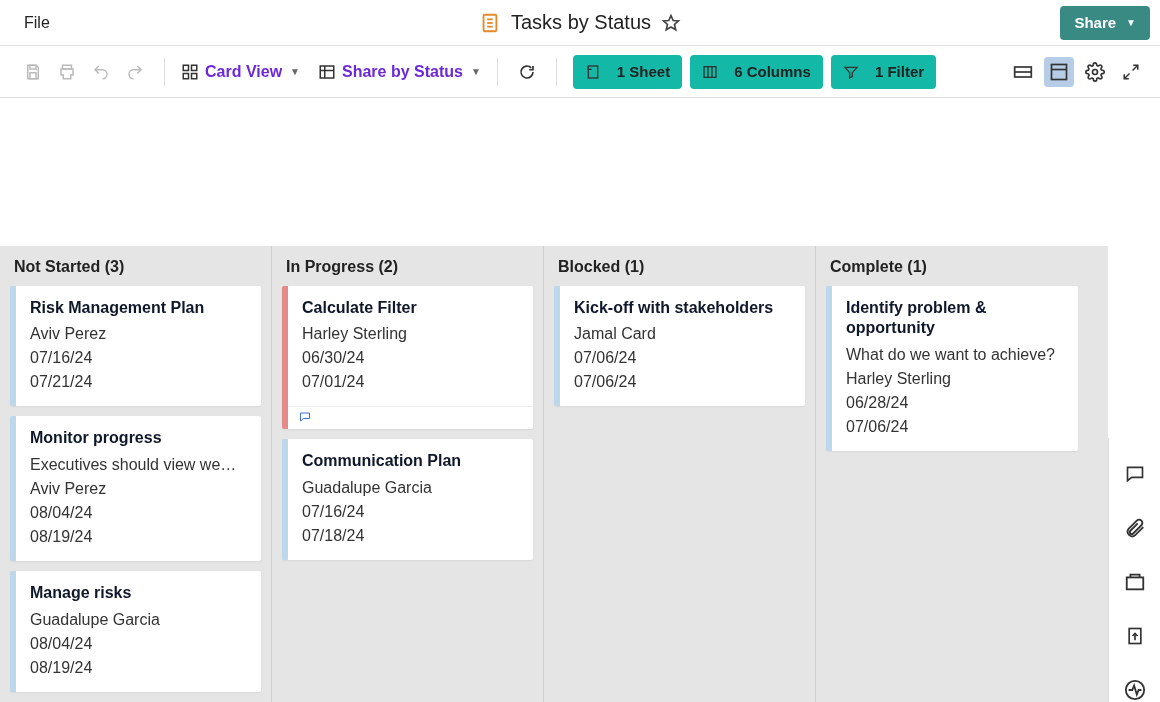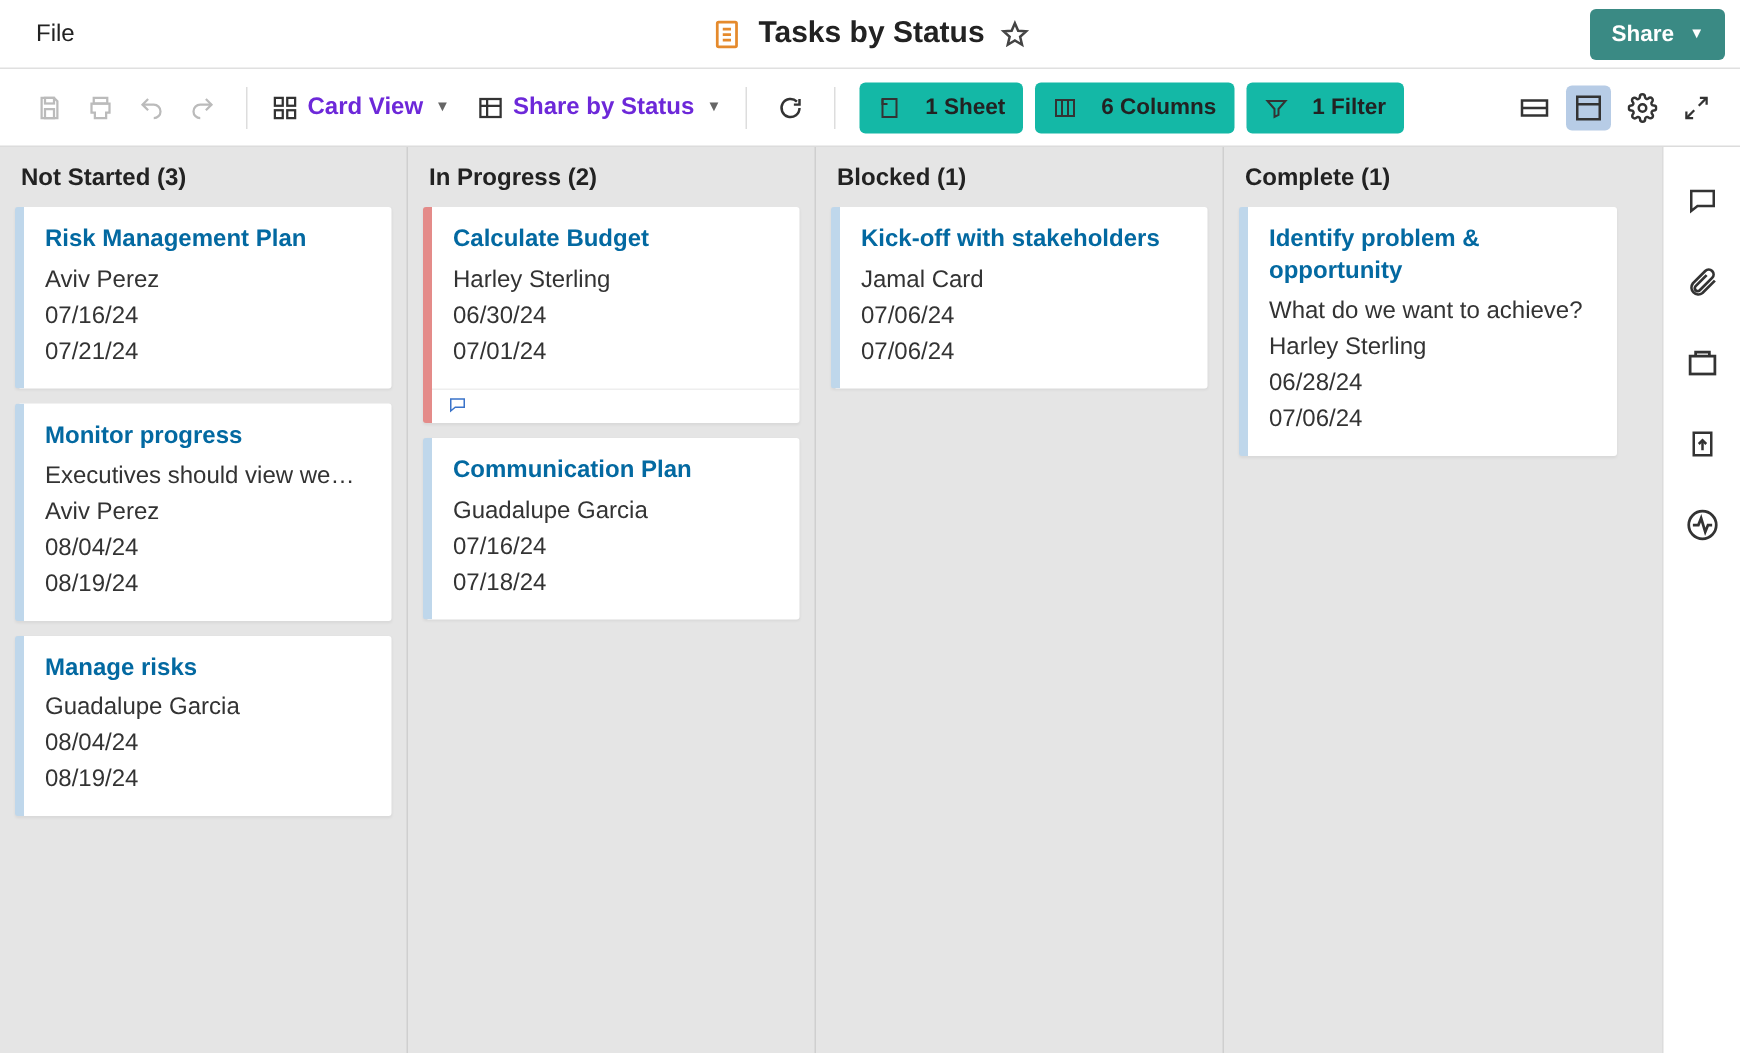--- a/index.html
+++ b/index.html
@@ -3,50 +3,50 @@
 <meta charset="utf-8">
 <style>
   * { box-sizing: border-box; }
   html, body { margin: 0; padding: 0; font-family: -apple-system, BlinkMacSystemFont, "Segoe UI", Helvetica, Arial, sans-serif; font-size: 14px; color: #111; background: #fff; }
   .app { width: 1160px; height: 702px; display: flex; flex-direction: column; overflow: hidden; position: relative; }
 
   
   .topbar { height: 46px; display: flex; align-items: center; padding: 0 10px 0 24px; border-bottom: 1px solid #e0e0e0; position: relative; }
   .file-menu { font-size: 16px; color: #222; cursor: pointer; }
   .title-wrap { position: absolute; left: 50%; transform: translateX(-50%); display: flex; align-items: center; gap: 10px; }
-  .title-text { font-size: 20px; font-weight: 700; color: #222; }
+  .title-text { font-size: 20px; font-weight: 400; color: #222; }
   .share-btn { margin-left: auto; background: #3a8a84; color: #fff; border: none; height: 34px; padding: 0 14px; border-radius: 4px; font-weight: 700; font-size: 15px; display: flex; align-items: center; gap: 10px; cursor: pointer; }
   .share-caret { font-size: 10px; }
 
   
   .toolbar { height: 52px; display: flex; align-items: center; padding: 0 14px 0 20px; gap: 8px; border-bottom: 1px solid #dcdcdc; }
   .tb-icon { width: 26px; height: 26px; display: flex; align-items: center; justify-content: center; color: #777; cursor: pointer; }
   .tb-icon.disabled { color: #bbb; }
   .tb-sep { width: 1px; height: 28px; background: #ddd; margin: 0 8px; }
   .tb-group { display: flex; align-items: center; gap: 6px; cursor: pointer; }
   .tb-label { font-size: 16px; font-weight: 700; color: #6d28d9; }
   .tb-caret { font-size: 10px; color: #666; margin-left: 2px; }
   .pill { background: #14b8a6; border-radius: 4px; height: 34px; padding: 0 12px; display: flex; align-items: center; gap: 16px; font-weight: 600; font-size: 15px; color: #222; cursor: pointer; }
   .pill svg { width: 16px; height: 16px; }
   .right-tools { margin-left: auto; display: flex; align-items: center; gap: 6px; }
   .view-icon-btn { width: 30px; height: 30px; display: flex; align-items: center; justify-content: center; border-radius: 4px; cursor: pointer; }
   .view-icon-btn.active { background: #b7cce6; }
 
   
-  .board-wrap { flex: 1; display: flex; overflow: hidden; }
+  .board-wrap { flex: 1; display: flex; overflow: hidden; align-items: flex-end; }
   .board { flex: 1; display: flex; overflow: hidden; background:#e5e5e5; }
   .lane { flex: 0 0 272px; border-right: 1px solid #cfcfcf; background: #e5e5e5; display: flex; flex-direction: column; }
   .lane:last-child { border-right: none; }
   .lane-header { font-size: 16px; font-weight: 700; color: #222; padding: 12px 14px 10px; }
   .lane-body { padding: 0 10px 10px; display: flex; flex-direction: column; gap: 10px; overflow-y: auto; }
 
   .card { background: #fff; border-left: 6px solid #bfd7eb; border-radius: 2px; box-shadow: 0 1px 2px rgba(0,0,0,0.06); overflow: hidden; cursor: pointer; }
   .card.red-accent { border-left-color: #e48b89; }
   .card-main { padding: 12px 14px; }
-  .card-title { font-weight: 700; font-size: 16px; margin-bottom: 4px; color: #0369a1; line-height: 1.3; }
+  .card-title { font-weight: 700; font-size: 16px; margin-bottom: 4px; color: #0f172a; line-height: 1.3; }
   .card-row { font-size: 16px; color: #333; line-height: 1.5; white-space: nowrap; overflow: hidden; text-overflow: ellipsis; }
   .card-footer { border-top: 1px solid #eee; padding: 4px 10px 6px; display: flex; align-items: center; gap: 6px; }
   .card-footer svg { width: 14px; height: 12px; }
 
   
   .rail { width: 52px; border-left: 1px solid #dcdcdc; background: #fff; display: flex; flex-direction: column; align-items: center; padding-top: 24px; gap: 30px; }
   .rail-btn { width: 24px; height: 24px; display: flex; align-items: center; justify-content: center; color: #3a3a3a; cursor: pointer; }
 
   svg { display: block; }
 </style>
@@ -225,21 +225,21 @@
                 <div class="card-row">08/19/24</div>
               </div>
             </div>
           </div>
         </div>
         <div class="lane">
           <div class="lane-header">In Progress (2)</div>
           <div class="lane-body">
             <div class="card red-accent">
               <div class="card-main">
-                <div class="card-title">Calculate Budget</div>
+                <div class="card-title">Calculate Filter</div>
                 <div class="card-row">Harley Sterling</div>
                 <div class="card-row">06/30/24</div>
                 <div class="card-row">07/01/24</div>
               </div>
               <div class="card-footer">
                 <span>
                   <svg viewBox="0 0 24 24" fill="none" stroke="#3a73c9" stroke-width="2">
                     <path d="M3 4h18v11H9l-6 5z"></path>
                   </svg>
                 </span>

